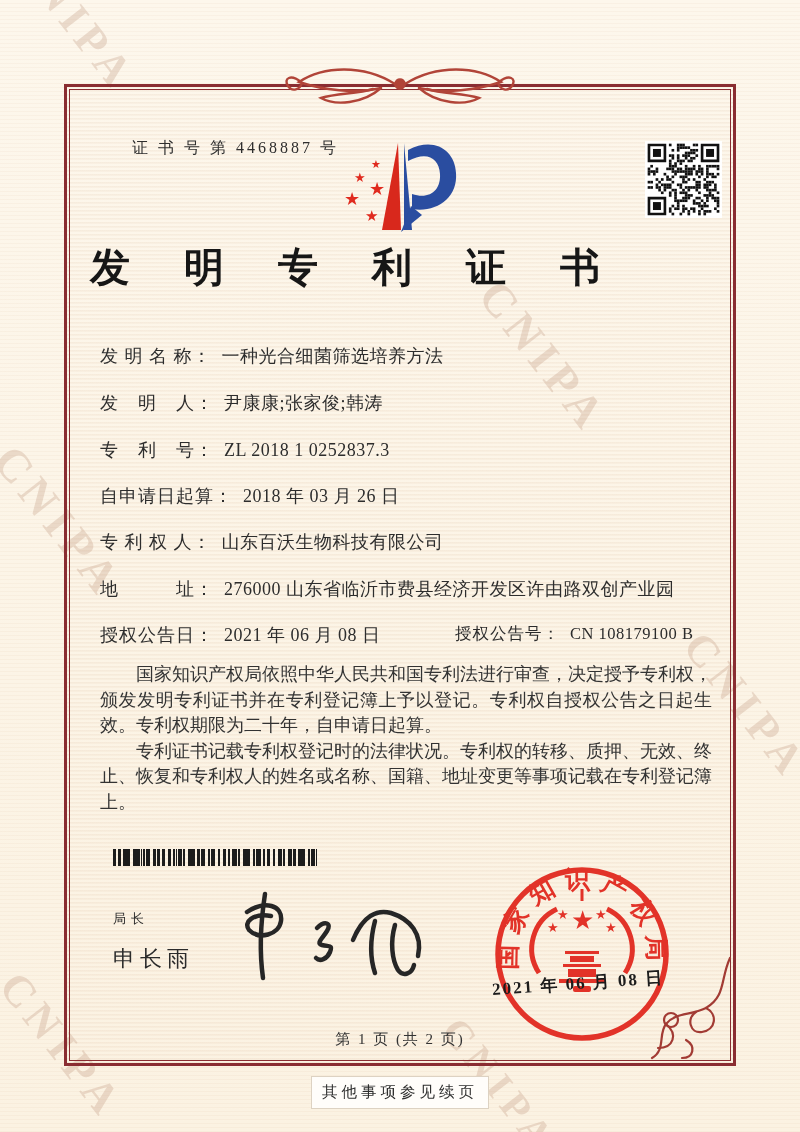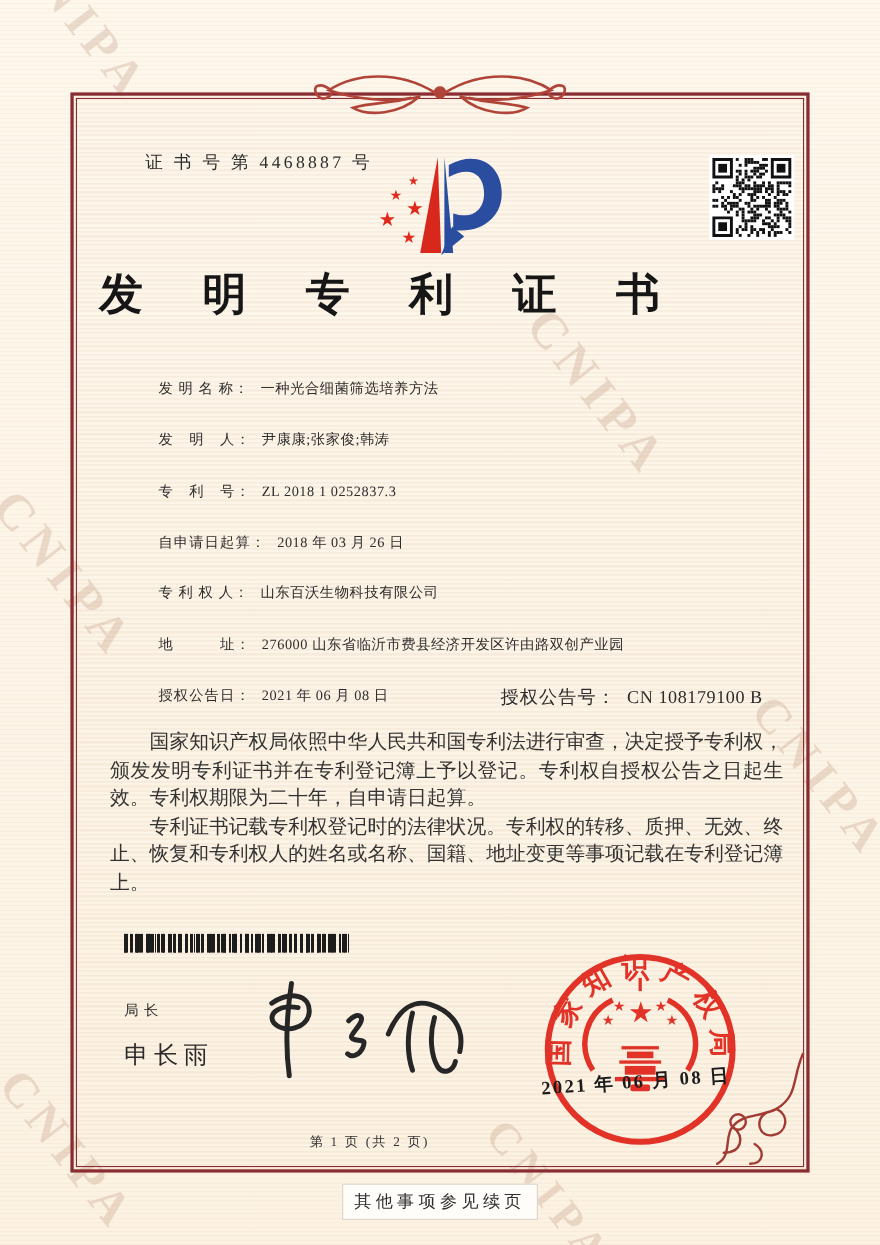--- a/index.html
+++ b/index.html
@@ -17,21 +17,21 @@
                border:3px solid #8a2d32;
                background:repeating-linear-gradient(0deg, rgba(201,150,112,0.10) 0 1px, transparent 1px 4px);}
   .frame-inner{position:absolute;left:2px;top:2px;right:2px;bottom:2px;border:1px solid #8a2d32;}
   
   .cert-no{position:absolute;left:100px;top:138px;font-size:16px;letter-spacing:3px;color:#2e2e2e;margin-left:32px;}
   .logo{position:absolute;left:338px;top:120px;}
   .qr{position:absolute;left:645px;top:141px;width:77px;height:77px;background:#fff;padding:0;}
   .title{position:absolute;left:0;top:240px;width:690px;text-align:center;
          font-size:40px;font-weight:bold;letter-spacing:22px;color:#161616;text-indent:22px;}
   
-  .field-row{position:absolute;left:100px;font-size:13px;white-space:nowrap;color:#2d2d2d;margin-left:44px;}
+  .field-row{position:absolute;left:100px;font-size:18px;white-space:nowrap;color:#2d2d2d;}
   .field-label{letter-spacing:1px;}
   .field-value{margin-left:10px;letter-spacing:0.5px;}
   .grant-no{position:absolute;left:455px;top:623px;font-size:16.5px;white-space:nowrap;}
   
   .body-text{position:absolute;left:100px;top:662px;width:612px;font-size:18px;
              line-height:25.5px;text-align:justify;color:#333;}
   .body-text p{margin:0;text-indent:2em;}
   
   .barcode{position:absolute;left:113px;top:849px;width:205px;height:17px;
            background-image:
@@ -40,22 +40,22 @@
              repeating-linear-gradient(90deg,#1c1c1c 0 3px,transparent 3px 11px);}
   
   .sig-title{position:absolute;left:113px;top:910px;font-size:13px;letter-spacing:5px;}
   .sig-name{position:absolute;left:113px;top:944px;font-size:22px;letter-spacing:5px;text-align:center;}
   .signature-svg{position:absolute;left:225px;top:878px;}
   
   .seal{position:absolute;left:487px;top:859px;opacity:0.93;}
   .seal-date{position:absolute;left:492px;top:972px;width:170px;font-size:17px;font-weight:bold;
              color:#1c1c1c;letter-spacing:2px;transform:rotate(-4deg);white-space:nowrap;}
   
-  .page-num{position:absolute;left:0;top:1030px;width:672px;text-align:center;
-            font-size:12px;letter-spacing:2px;color:#333;}
+  .page-num{position:absolute;left:0;top:1030px;width:800px;text-align:center;
+            font-size:15px;letter-spacing:2px;color:#333;}
   .cont-note{position:absolute;left:50%;top:1076px;transform:translateX(-50%);
              background:#fffdfa;border:1px solid #ddd2c2;padding:5px 10px;
              font-size:15.5px;letter-spacing:4px;color:#2e2e2e;}
   .ornament-top{position:absolute;left:283px;top:58px;}
   .ornament-corner{position:absolute;left:638px;top:952px;}
 </style>
 </head>
 <body>
 
 <div class="page">

